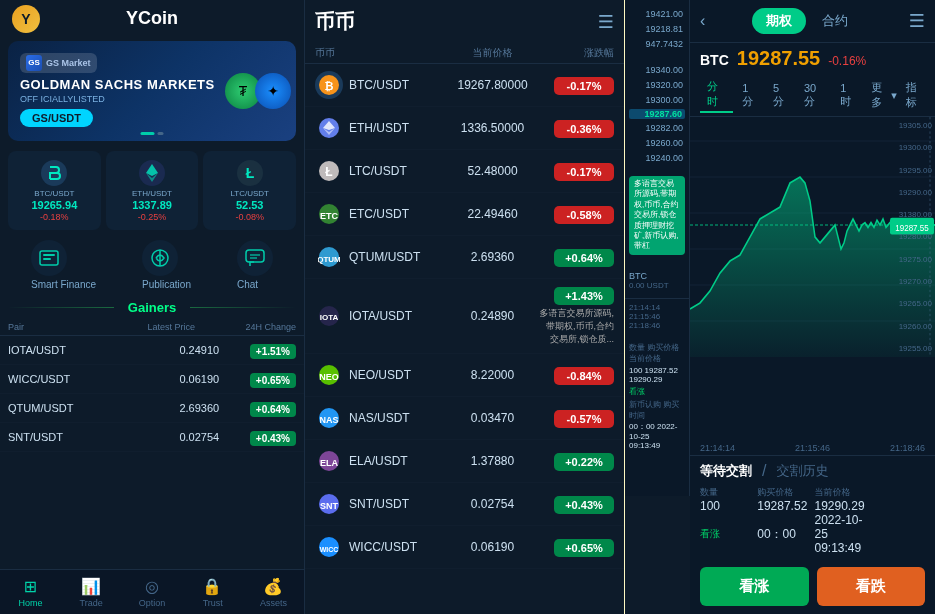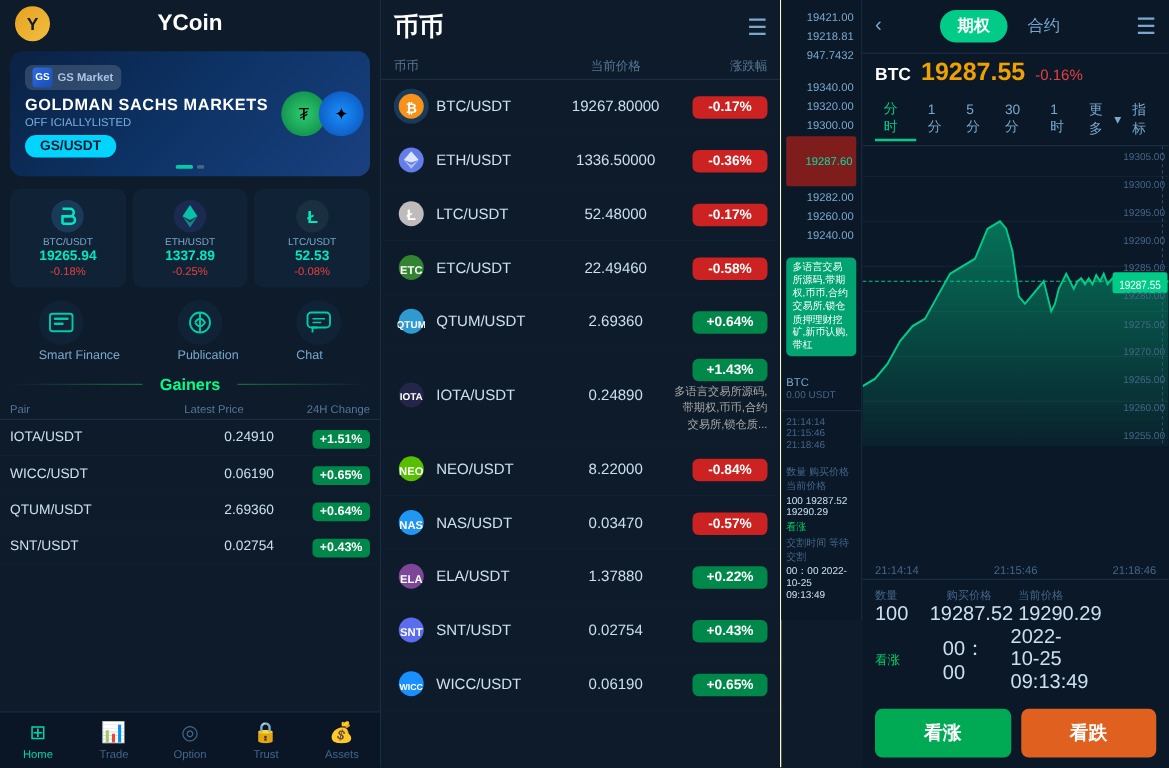--- a/index.html
+++ b/index.html
@@ -581,21 +581,21 @@
       display: grid;
       grid-template-columns: 1fr 1fr 1fr 1fr;
       gap: 4px;
       align-items: center;
     }
     .p4-order-label {
       font-size: 9px;
       color: #446688;
     }
     .p4-order-value {
-      font-size: 16px;
+      font-size: 12px;
       color: #cce0f0;
     }
     .p4-order-type {
       font-size: 10px;
       color: #00cc66;
     }
 
     .p4-bottom-btns {
       display: flex;
       gap: 8px;
@@ -959,21 +959,21 @@
 
 <div class="panel-3">
   <div class="p3-prices">
     <div class="p3-price-item">19421.00</div>
     <div class="p3-price-item">19218.81</div>
     <div class="p3-price-item">947.7432</div>
     <div style="height:8px;"></div>
     <div class="p3-price-item">19340.00</div>
     <div class="p3-price-item">19320.00</div>
     <div class="p3-price-item">19300.00</div>
-    <div class="p3-price-item" style="color:#00e0a0; font-weight:normal; background:#7f1d1d; border-radius:2px; padding:15px 3px;">19287.60</div>
+    <div class="p3-price-item" style="color:#00e0a0; font-weight:bold; background:#0c4a6e; border-radius:2px; padding:0 3px;">19287.60</div>
     <div class="p3-price-item">19282.00</div>
     <div class="p3-price-item">19260.00</div>
     <div class="p3-price-item">19240.00</div>
   </div>
 
   <div class="p3-tooltip">多语言交易所源码,带期权,币币,合约交易所,锁仓质押理财挖矿,新币认购,带杠</div>
 
   <div style="padding: 4px; margin-top: 8px;">
     <div class="p3-btc-label">BTC</div>
     <div class="p3-usdt-label">0.00 USDT</div>
@@ -982,21 +982,21 @@
   <div style="padding: 4px; margin-top: 4px; font-size: 8px; color: #446688; border-top: 1px solid #1a2d42;">
     <div>21:14:14</div>
     <div>21:15:46</div>
     <div>21:18:46</div>
   </div>
 
   <div style="padding: 4px; margin-top: 4px;">
     <div style="font-size:8px; color:#446688; margin-bottom:2px;">数量 购买价格 当前价格</div>
     <div style="font-size:8px; color:#cce0f0;">100 19287.52 19290.29</div>
     <div style="font-size:8px; color:#00cc66; margin-top:2px;">看涨</div>
-    <div style="font-size:8px; color:#446688; margin-top:2px;">交割时间 等待交割</div>
+    <div style="font-size:8px; color:#446688; margin-top:2px;">新币认购 购买时间</div>
     <div style="font-size:8px; color:#cce0f0;">00：00 2022-10-25</div>
     <div style="font-size:8px; color:#cce0f0;">09:13:49</div>
   </div>
 </div>
 
 <div class="panel-4">
 
   <div class="p4-header">
     <span class="p4-back-btn">‹</span>
     <div class="p4-tab-group">
@@ -1052,37 +1052,42 @@
       <rect x="200" y="84" width="44" height="14" fill="#00cc88" rx="2"></rect>
       <text x="222" y="95" text-anchor="middle" fill="#fff" font-size="8">19287.55</text>
     </svg>
 
     
     <div class="p4-price-axis">
       <span class="p4-axis-price">19305.00</span>
       <span class="p4-axis-price">19300.00</span>
       <span class="p4-axis-price">19295.00</span>
       <span class="p4-axis-price">19290.00</span>
-      <span class="p4-axis-price">19285.00</span>
+      <span class="p4-axis-price">31380.00</span>
       <span class="p4-axis-price">19280.00</span>
       <span class="p4-axis-price">19275.00</span>
       <span class="p4-axis-price">19270.00</span>
       <span class="p4-axis-price">19265.00</span>
       <span class="p4-axis-price">19260.00</span>
       <span class="p4-axis-price">19255.00</span>
     </div>
   </div>
 
   <div class="p4-time-axis">
     <span class="p4-time-label">21:14:14</span>
     <span class="p4-time-label">21:15:46</span>
     <span class="p4-time-label">21:18:46</span>
   </div>
 
   <div class="p4-trade-section">
+    <div class="p4-trade-tabs">
+      <span class="p4-trade-tab active">等待交割</span>
+      <span class="p4-trade-divider">/</span>
+      <span class="p4-trade-tab">交割历史</span>
+    </div>
     <div class="p4-order-row">
       <span class="p4-order-label">数量</span>
       <span class="p4-order-label">购买价格</span>
       <span class="p4-order-label">当前价格</span>
       <span class="p4-order-label"></span>
     </div>
     <div class="p4-order-row">
       <span class="p4-order-value">100</span>
       <span class="p4-order-value">19287.52</span>
       <span class="p4-order-value">19290.29</span>

